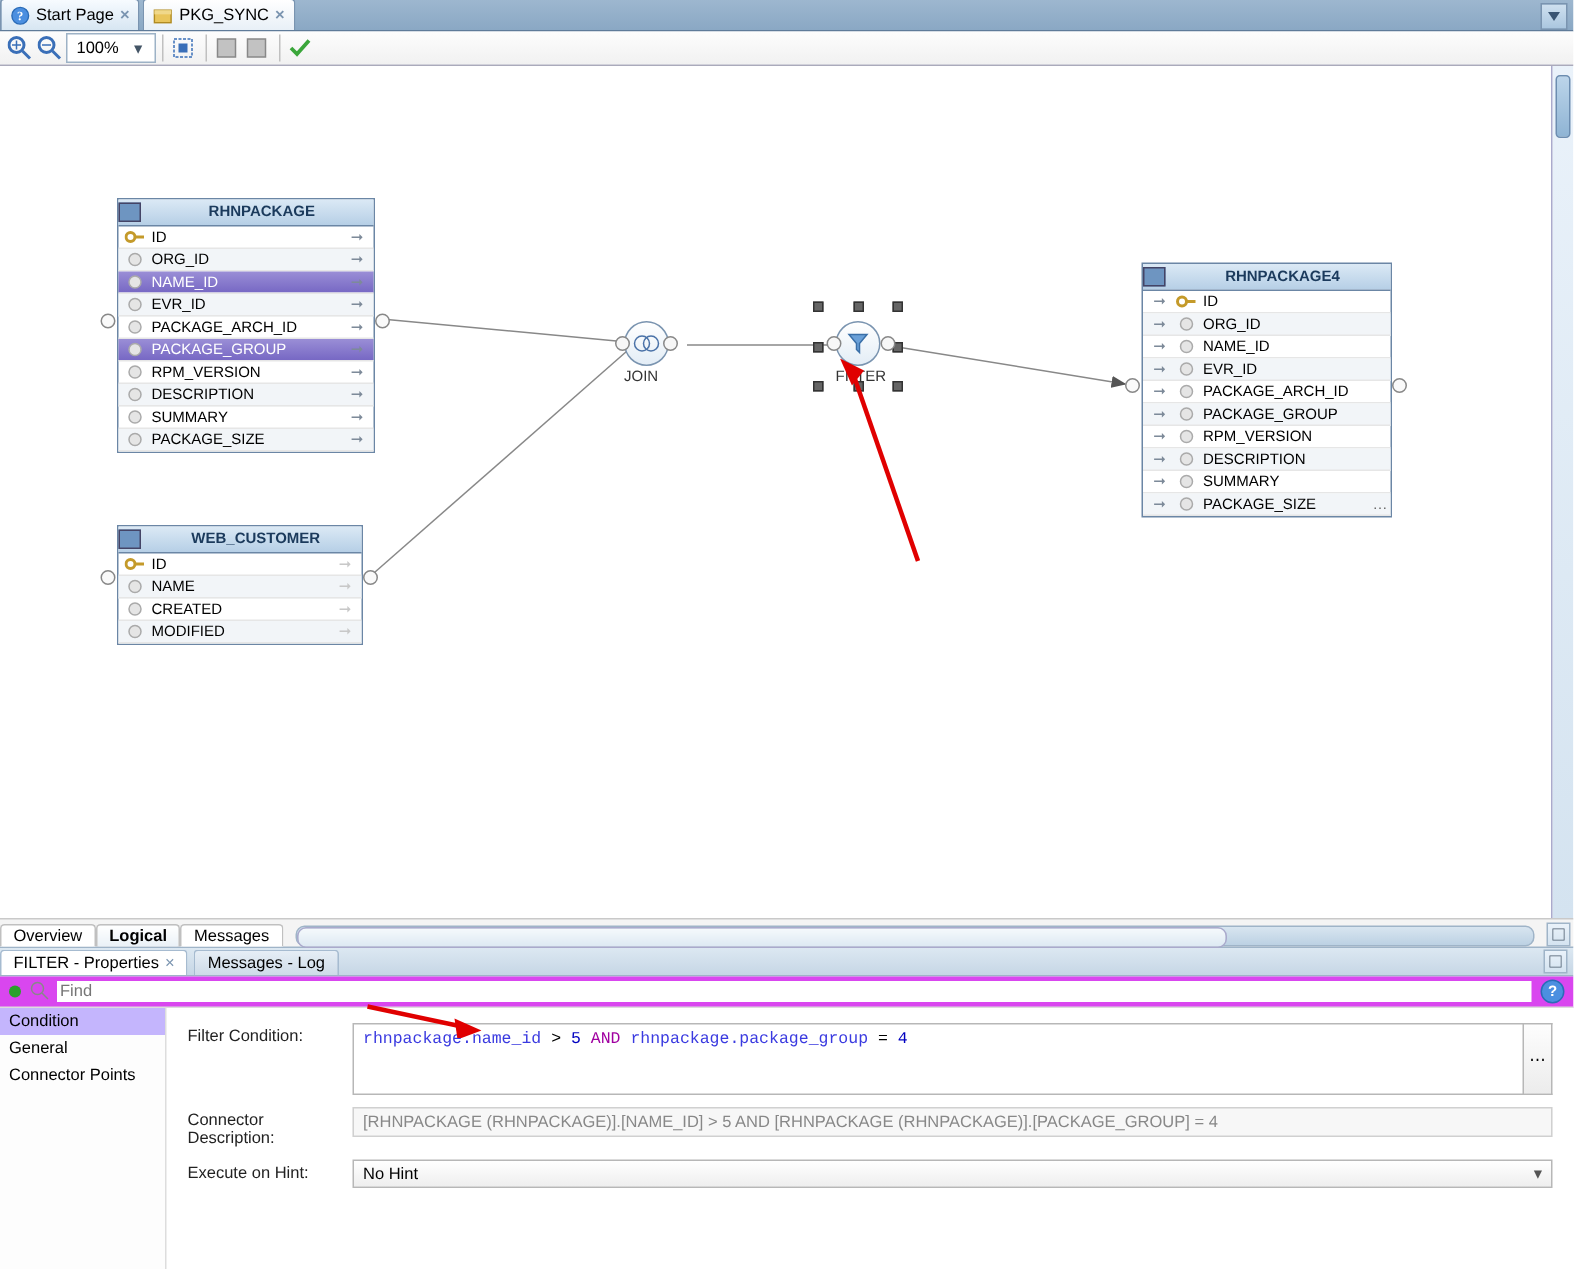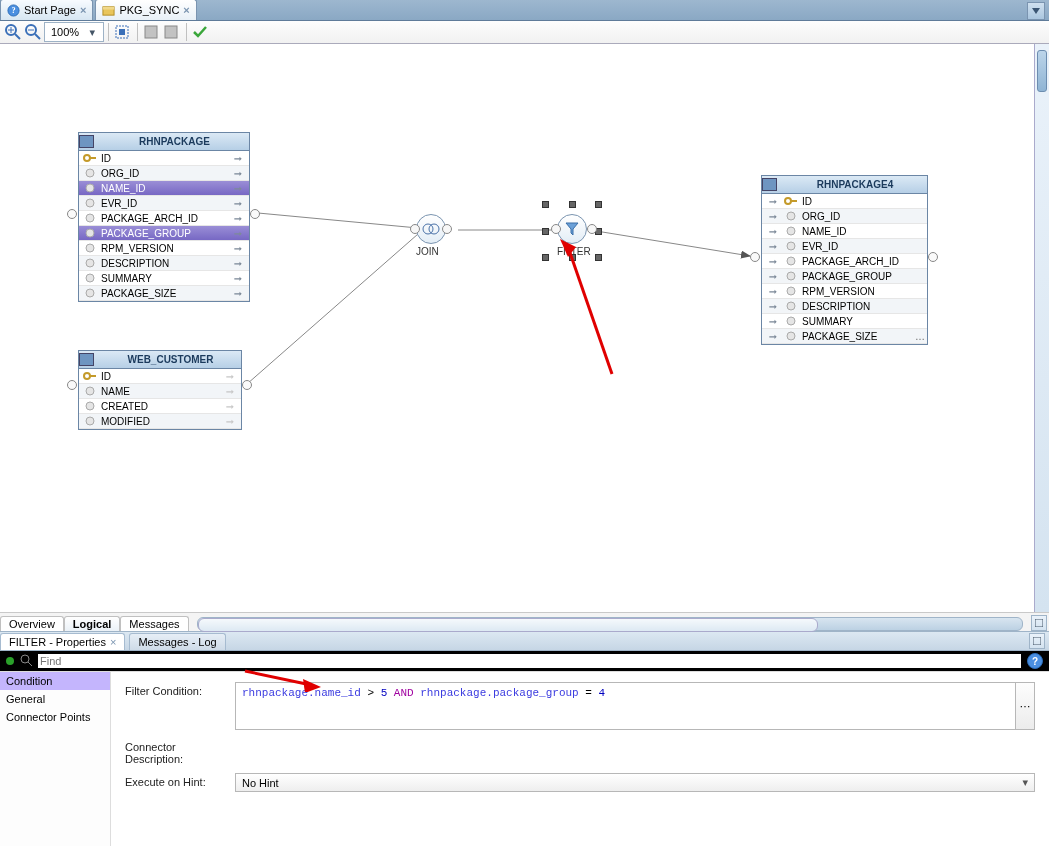--- a/index.html
+++ b/index.html
@@ -41,21 +41,21 @@
 .view-tabs{height:18px;display:flex;align-items:flex-end;background:#f4f4f4;border-top:1px solid #c9c9c9;border-bottom:1px solid #9fb4c8}
 .vtab{padding:1px 8px;border:1px solid #c0c0c0;border-bottom:none;background:#fff;border-top-left-radius:3px;border-top-right-radius:3px;margin-right:0}
 .vtab.sel{background:linear-gradient(#fff,#eaf1f7);font-weight:bold}
 .hscroll-track{flex:1;margin:0 8px;height:12px;background:linear-gradient(#d8e5f0,#bcd1e3);border:1px solid #9fb4c8;border-radius:6px;position:relative}
 .hscroll-thumb{position:absolute;left:0;top:0;height:100%;width:75%;background:linear-gradient(#f5f9fc,#dde9f3);border:1px solid #aac;border-radius:6px}
 .proptabs{height:18px;display:flex;align-items:center;background:linear-gradient(#dce8f2,#c6d6e5);border-bottom:1px solid #9fb4c8}
 .ptab{padding:2px 8px;margin-right:4px;background:#fff;border:1px solid #a6bbd0;border-bottom:none;border-top-left-radius:3px;border-top-right-radius:3px;display:flex;align-items:center}
 .ptab .close{margin-left:4px;color:#7a94b0}
 .ptab.inactive{background:linear-gradient(#e6eef6,#cedbe8)}
 .ptabs-right{margin-left:auto;margin-right:4px}
-.findbar{height:20px;display:flex;align-items:center;padding:0 6px;border-bottom:1px solid #ddd;background:#000000}
+.findbar{height:20px;display:flex;align-items:center;padding:0 6px;border-bottom:1px solid #ddd;background:#d946ef}
 .findbar .dot{width:8px;height:8px;border-radius:50%;background:#2aa12a;margin-right:6px}
 .findbar input{flex:1;border:none;outline:none;font-size:11px;color:#888}
 .helpico{width:14px;height:14px;border:1px solid #2a6bb7;border-radius:50%;background:#4b8fe0;color:#fff;display:flex;align-items:center;justify-content:center;font-weight:bold;font-size:10px;margin-left:6px}
 .propbody{display:flex;height:180px}
 .propside{width:110px;border-right:1px solid #ddd;background:#fdfdfd}
 .propside div{padding:3px 6px}
 .propside div.sel{font-weight:normal;background:#c4b5fd}
 .propmain{flex:1;padding:10px 14px;position:relative}
 .frow{display:flex;align-items:flex-start;margin-bottom:8px}
 .flabel{width:110px;color:#222;padding-top:3px}
@@ -511,20 +511,21 @@
         <path d="M4 4 L70 18" stroke="#e00000" stroke-width="3"></path>
         <path d="M80 20 L62 12 L64 26 Z" fill="#e00000"></path>
       </svg>
       <div class="frow">
         <div class="flabel">Filter Condition:</div>
         <div class="ftext"><span class="sql-id">rhnpackage.name_id</span><span> &gt; </span><span class="sql-num">5</span><span class="sql-kw"> AND </span><span class="sql-id">rhnpackage.package_group</span><span> = </span><span class="sql-num">4</span></div>
         <div style="width:18px;height:46px;border:1px solid #b7b7b7;border-left:none;background:linear-gradient(#fdfdfd,#ececec);display:flex;align-items:center;justify-content:center">⋯</div>
       </div>
       <div class="frow">
         <div class="flabel">Connector Description:</div>
+        <div class="ftext-ro">[RHNPACKAGE (RHNPACKAGE)].[NAME_ID] &gt; 5 AND [RHNPACKAGE (RHNPACKAGE)].[PACKAGE_GROUP] = 4</div>
       </div>
       <div class="frow">
         <div class="flabel">Execute on Hint:</div>
         <div class="fsel">
           <span>No Hint</span>
           <span class="dd">▾</span>
         </div>
       </div>
     </div>
   </div>

